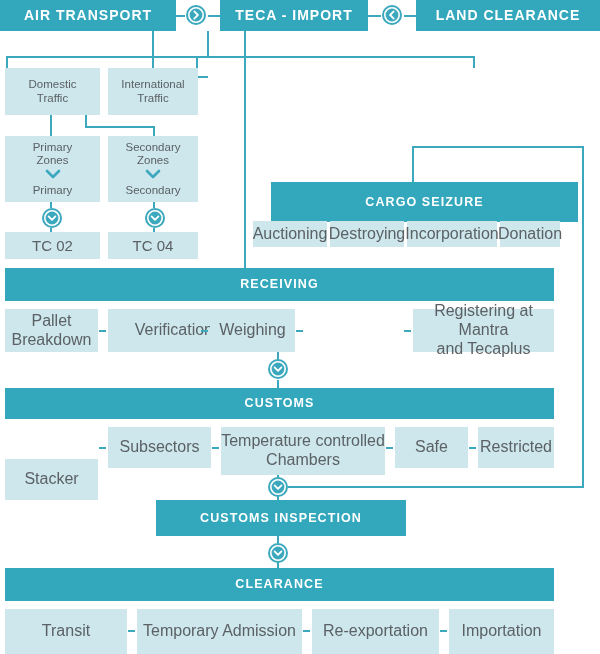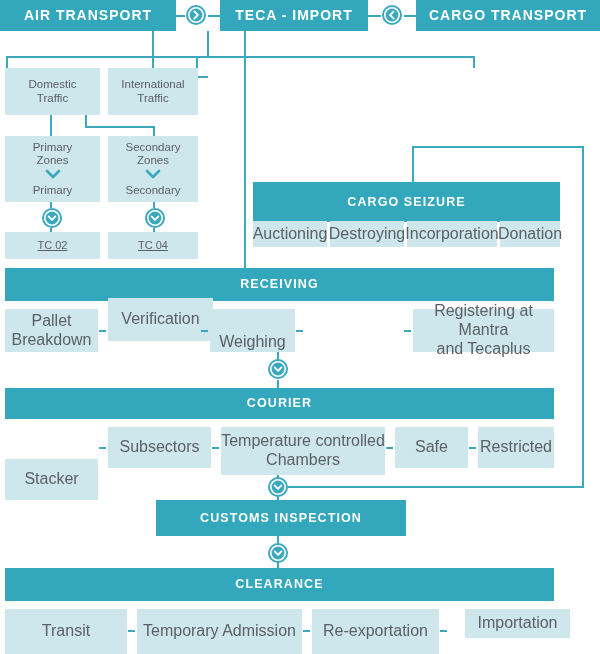--- a/index.html
+++ b/index.html
@@ -12,21 +12,21 @@
   #diagram{position:absolute;inset:0;width:600px;height:654px;}
 
   
   .box{position:absolute;box-sizing:border-box;display:flex;align-items:center;
        justify-content:center;text-align:center;line-height:1.18;}
   .dark{background:#33a8bc;color:#ffffff;font-weight:bold;letter-spacing:.6px;}
   .light{background:#cde7ec;color:#5b6165;}
 
   .hdr{font-size:14px;letter-spacing:1px;text-align:right;}
   .bar{font-size:12.5px;letter-spacing:1.1px;}
-  .lt-lg{font-size:11px;text-decoration:underline;}
+  .lt-lg{font-size:15px;}
   .lt-md{font-size:11.5px;}
   .lt-sm{font-size:16px;}
   .italic{font-style:italic;letter-spacing:.8px;font-size:12px;}
 
   
   .ln{position:absolute;background:#3ba8bd;}
   .lnh{height:2px;}
   .lnv{width:2px;}
   .dash{position:absolute;height:2px;width:7px;background:#3ba8bd;}
 
@@ -98,21 +98,21 @@
   <div class="box dark hdr" style="left:220px;top:0px;width:148px;height:31px;">TECA - IMPORT</div>
 
   <div class="marker" style="left:381px;top:4px;">
     <svg width="22" height="22" viewBox="0 0 22 22">
       <circle cx="11" cy="11" r="10" fill="#3ba8bd"></circle>
       <circle cx="11" cy="11" r="7.2" fill="none" stroke="#ffffff" stroke-width="1.6"></circle>
       <path d="M12.7 7.4 L9.1 11 L12.7 14.6" fill="none" stroke="#ffffff" stroke-width="1.8" stroke-linecap="round" stroke-linejoin="round"></path>
     </svg>
   </div>
 
-  <div class="box dark hdr" style="left:416px;top:0px;width:184px;height:31px;">CARGO TRANSPORT</div>
+  <div class="box dark hdr" style="left:416px;top:0px;width:184px;height:31px;">LAND CLEARANCE</div>
 
   <div class="box light lt-md" style="left:5px;top:68px;width:95px;height:47px;flex-direction:column;">
     <span>Domestic</span>
     <span>Traffic</span>
   </div>
 
   <div class="box light lt-md" style="left:108px;top:68px;width:90px;height:47px;flex-direction:column;">
     <span>International</span>
     <span>Traffic</span>
   </div>
@@ -153,57 +153,57 @@
       <circle cx="11" cy="11" r="10" fill="#3ba8bd"></circle>
       <circle cx="11" cy="11" r="7.2" fill="none" stroke="#ffffff" stroke-width="1.6"></circle>
       <path d="M7.6 9.4 L11 12.9 L14.4 9.4" fill="none" stroke="#ffffff" stroke-width="1.8" stroke-linecap="round" stroke-linejoin="round"></path>
     </svg>
   </div>
 
   <div class="box light lt-lg" style="left:5px;top:232px;width:95px;height:27px;">TC 02</div>
 
   <div class="box light lt-lg" style="left:108px;top:232px;width:90px;height:27px;">TC 04</div>
 
-  <div class="box dark bar" style="left:253px;top:182px;width:307px;height:40px;">CARGO SEIZURE</div>
+  <div class="box dark bar" style="left:271px;top:182px;width:307px;height:40px;">CARGO SEIZURE</div>
 
   <div class="box light lt-sm" style="left:253px;top:221px;width:74px;height:26px;">Auctioning</div>
   <div class="box light lt-sm" style="left:330px;top:221px;width:74px;height:26px;">Destroying</div>
   <div class="box light lt-sm" style="left:407px;top:221px;width:90px;height:26px;">Incorporation</div>
   <div class="box light lt-sm" style="left:500px;top:221px;width:60px;height:26px;">Donation</div>
 
   <div class="box dark bar" style="left:5px;top:268px;width:549px;height:33px;">RECEIVING</div>
 
   <div class="box light lt-sm" style="left:5px;top:309px;width:93px;height:43px;flex-direction:column;">
     <span>Pallet</span>
     <span>Breakdown</span>
   </div>
   <div class="dash" style="left:99px;top:330px;"></div>
-  <div class="box light lt-sm" style="left:108px;top:298px;width:105px;height:43px;flex-direction:column;">
+  <div class="box light lt-sm" style="left:108px;top:309px;width:105px;height:43px;flex-direction:column;align-items:flex-end;">
     <span>Verification</span>
   </div>
   <div class="dash" style="left:201px;top:330px;"></div>
-  <div class="box light lt-sm" style="left:210px;top:309px;width:85px;height:43px;flex-direction:column;justify-content:flex-end;">
+  <div class="box light lt-sm" style="left:210px;top:309px;width:85px;height:43px;flex-direction:column;">
     <span>Weighing</span>
   </div>
   <div class="dash" style="left:296px;top:330px;"></div>
   <div class="dash" style="left:404px;top:330px;"></div>
   <div class="box light lt-sm" style="left:413px;top:309px;width:141px;height:43px;flex-direction:column;">
     <span>Registering at Mantra</span>
     <span>and Tecaplus</span>
   </div>
 
   <div class="marker" style="left:267px;top:358px;">
     <svg width="22" height="22" viewBox="0 0 22 22">
       <circle cx="11" cy="11" r="10" fill="#3ba8bd"></circle>
       <circle cx="11" cy="11" r="7.2" fill="none" stroke="#ffffff" stroke-width="1.6"></circle>
       <path d="M7.6 9.4 L11 12.9 L14.4 9.4" fill="none" stroke="#ffffff" stroke-width="1.8" stroke-linecap="round" stroke-linejoin="round"></path>
     </svg>
   </div>
 
-  <div class="box dark bar" style="left:5px;top:388px;width:549px;height:31px;">COURIER</div>
+  <div class="box dark bar" style="left:5px;top:388px;width:549px;height:31px;">CUSTOMS</div>
 
   <div class="box light lt-sm" style="left:5px;top:427px;width:93px;height:41px;flex-direction:column;margin-top:32px;">
     <span>Stacker</span>
   </div>
   <div class="dash" style="left:99px;top:447px;"></div>
   <div class="box light lt-sm" style="left:108px;top:427px;width:103px;height:41px;flex-direction:column;">
     <span>Subsectors</span>
   </div>
   <div class="dash" style="left:212px;top:447px;"></div>
   <div class="box light lt-sm" style="left:221px;top:427px;width:164px;height:48px;flex-direction:column;">
@@ -238,15 +238,15 @@
   </div>
 
   <div class="box dark bar" style="left:5px;top:568px;width:549px;height:33px;">CLEARANCE</div>
 
   <div class="box light lt-sm" style="left:5px;top:609px;width:122px;height:45px;">Transit</div>
   <div class="dash" style="left:128px;top:630px;"></div>
   <div class="box light lt-sm" style="left:137px;top:609px;width:165px;height:45px;">Temporary Admission</div>
   <div class="dash" style="left:303px;top:630px;"></div>
   <div class="box light lt-sm" style="left:312px;top:609px;width:127px;height:45px;">Re-exportation</div>
   <div class="dash" style="left:440px;top:630px;"></div>
-  <div class="box light lt-sm" style="left:449px;top:609px;width:105px;height:29px;margin-left:16px;">Importation</div>
+  <div class="box light lt-sm" style="left:449px;top:609px;width:105px;height:45px;">Importation</div>
 
 </div>
 
 </body></html>

